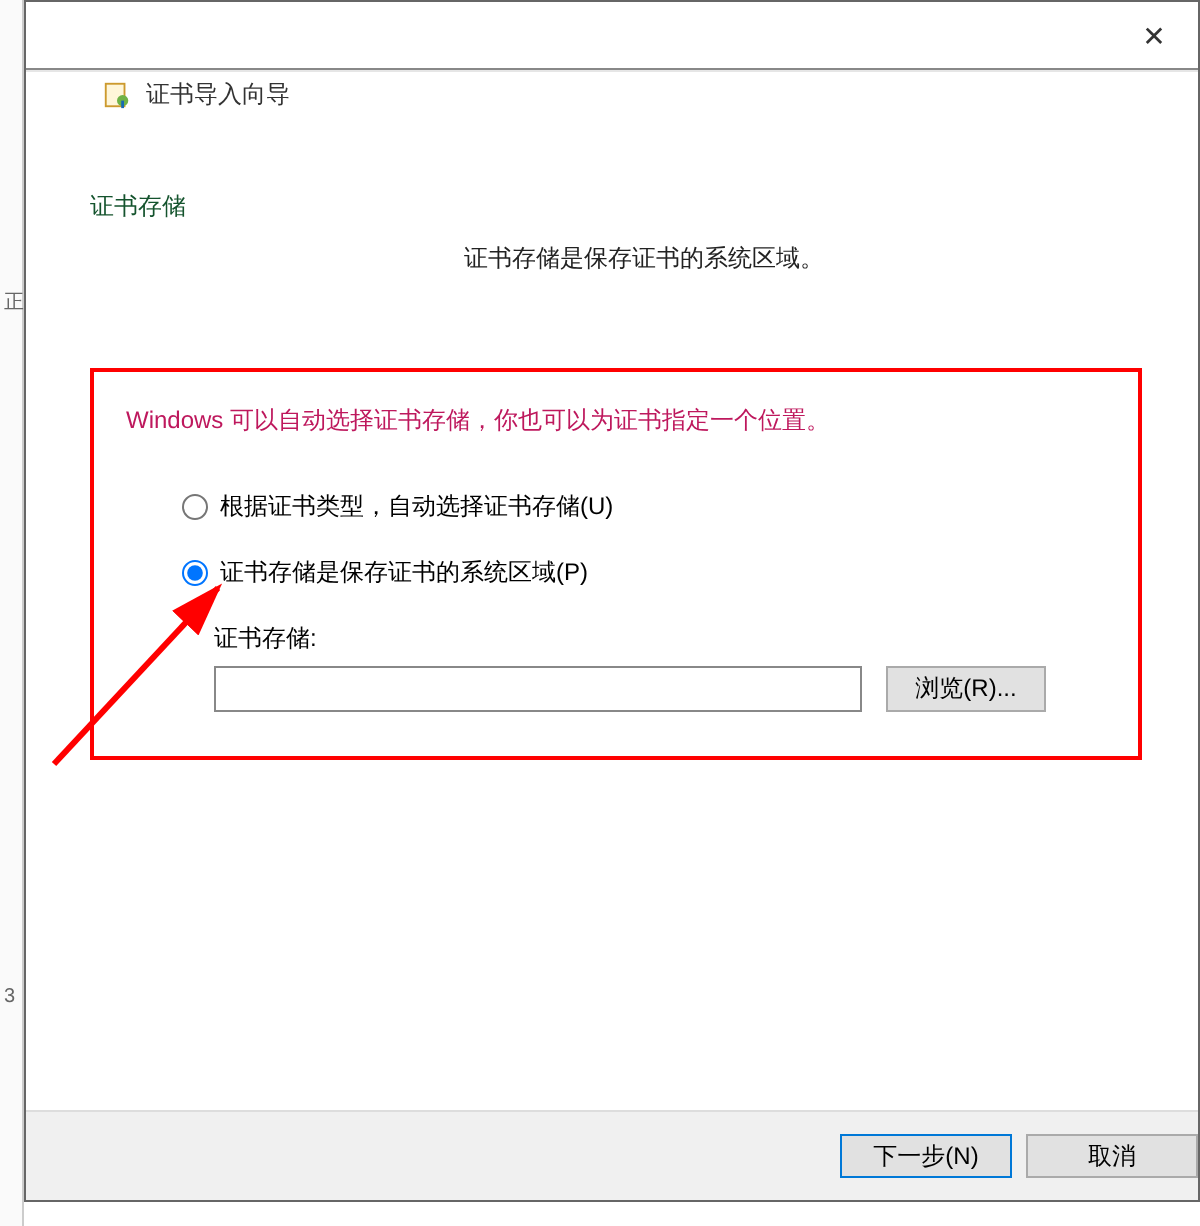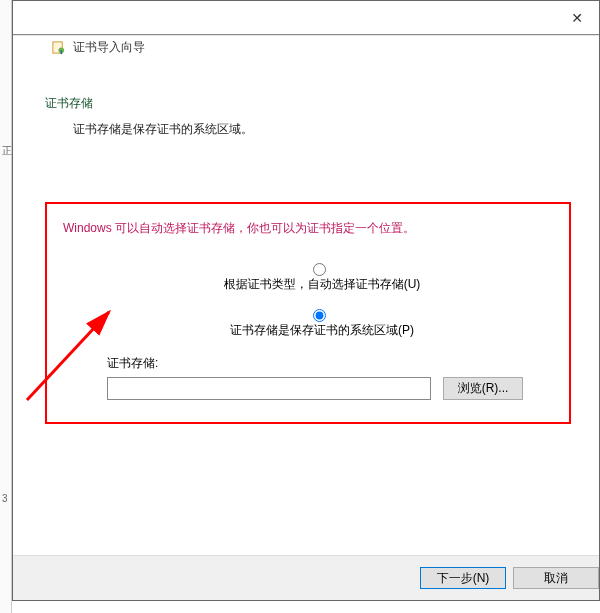--- a/index.html
+++ b/index.html
@@ -33,30 +33,30 @@
       display: flex; align-items: center; justify-content: center;
     }
     .header-icon svg { width: 15px; height: 15px; }
     .header-title { font-size: 12px; color: #333; }
     .dialog-body {
       position: absolute; left: 0; right: 0; top: 58px; bottom: 45px;
       padding: 36px 28px 0 32px;
     }
     .section-heading { font-size: 12px; color: #14532d; margin-bottom: 9px; }
     .section-desc {
-      font-size: 12px; color: #222; margin-left: 28px; margin-bottom: 64px;
+      font-size: 12px; color: #222; margin-left: 28px; margin-bottom: 46px; text-align: center;
     }
     .highlight-box {
       border: 2px solid #f00; position: relative;
       padding: 16px 16px 22px 16px;
     }
     .instruction { font-size: 12px; color: #be185d; margin-bottom: 26px; }
     .radio-row {
       display: flex; align-items: center; margin-left: 28px; margin-bottom: 16px;
-      font-size: 12px; cursor: pointer; flex-direction: column;
+      font-size: 12px; cursor: pointer;
     }
     .radio-input { width: 13px; height: 13px; margin-right: 6px; }
     .store-label {
       font-size: 12px; margin-left: 44px; margin-top: 6px; margin-bottom: 5px;
     }
     .store-row {
       display: flex; align-items: flex-start; margin-left: 44px; gap: 12px;
     }
     .store-input {
       flex: 0 0 324px; height: 23px; border: 1px solid #888;

